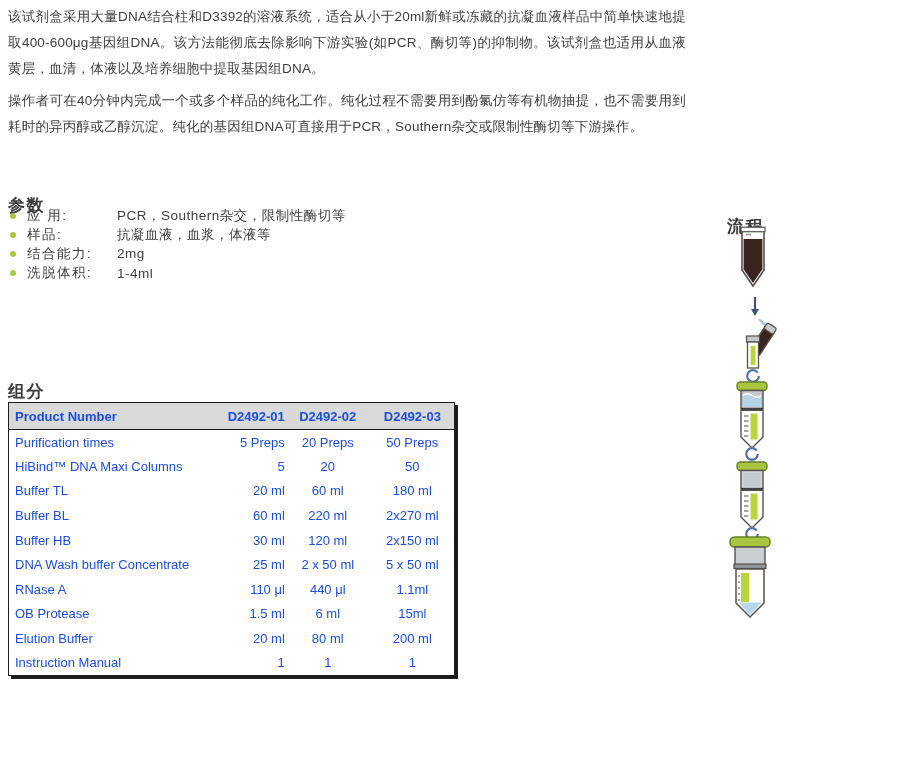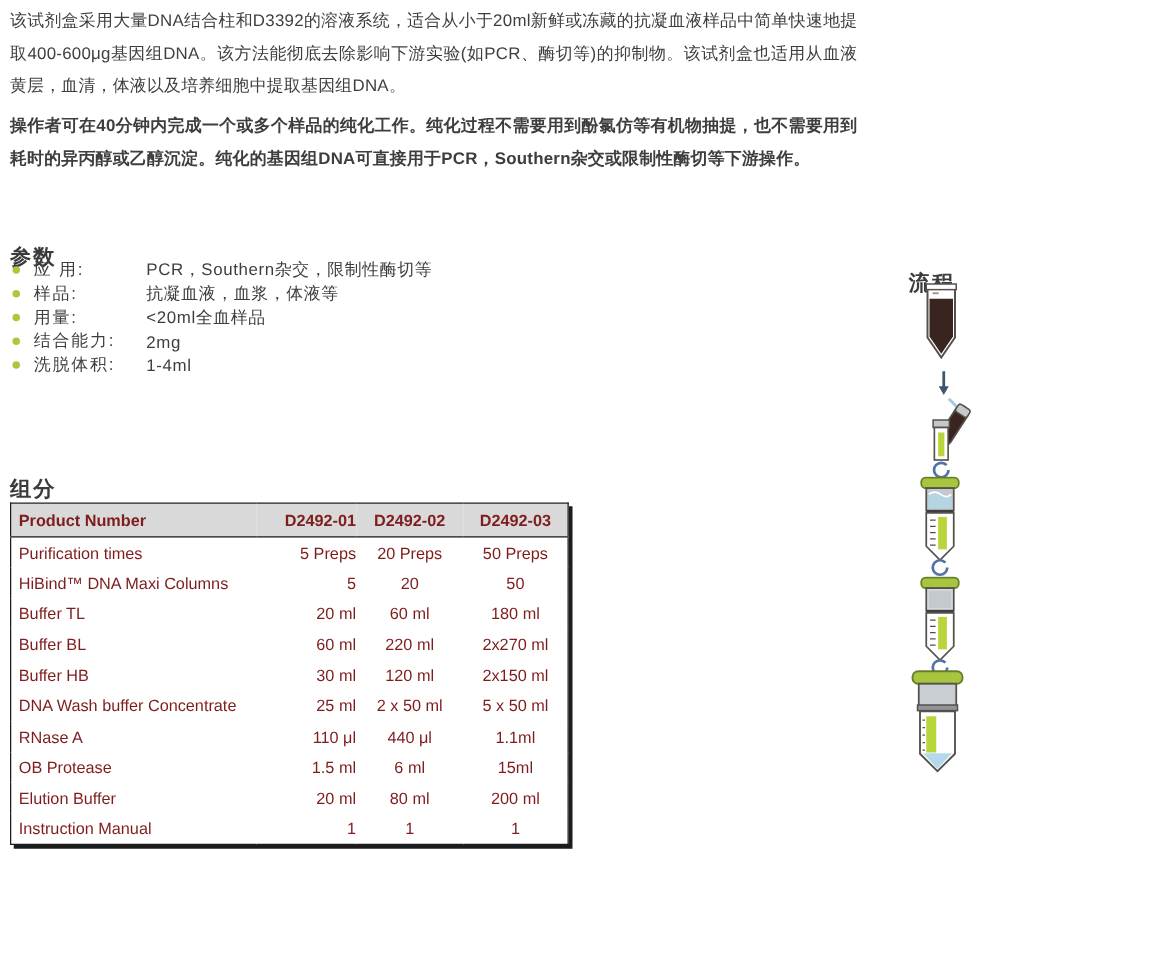--- a/index.html
+++ b/index.html
@@ -6,40 +6,40 @@
   html,body { background:#fff; }
   .page {
     position:relative; width:805px; height:764px; background:#ffffff; overflow:hidden;
     font-family:"Liberation Sans","DejaVu Sans",sans-serif; color:#3e3e3e;
   }
   .para {
     position:absolute; left:8px; width:678px; font-size:13.5px; line-height:26px;
     color:#3e3e3e; text-align:justify; letter-spacing:0.2px;
   }
   #para1 { top:4px; }
-  #para2 { top:88px;font-weight:bold; }
+  #para2 { top:88px; }
   .sec-title {
     position:absolute; left:8px; font-size:17px; font-weight:bold;
     color:#3b3b3b; letter-spacing:1.5px;margin-top:28px;
   }
   #params-title { top:166px; }
   #comp-title  { top:352px; }
   #flow-title  { left:727px; top:187px; }
 
   .param-list { position:absolute; left:8px; top:206px; }
   .param-item { display:flex; align-items:center; height:19.2px; font-size:13.5px; }
   .bullet { flex:0 0 auto; width:6px; height:6px; border-radius:50%; background:#a9c93d; margin:0 11px 0 2px; }
   .plabel { width:90px; letter-spacing:1.5px; }
   .pvalue { letter-spacing:0.5px; }
 
   .comp-table {
     position:absolute; left:8px; top:402px; width:447px;
     border-collapse:collapse; background:#fff;
     border:1.5px solid #1c1c1c; box-shadow:3px 3px 0 0 #1c1c1c;
-    font-size:13px; color:#7f1d1d;
+    font-size:13px; color:#1d4ed8;
   }
   .comp-table th { background:#d9d9d9; font-weight:bold; height:27px; border-bottom:1.5px solid #1c1c1c; }
   .comp-table td { height:24.6px; }
   .comp-table .c0 { text-align:left; padding-left:6px; width:197px; }
   .comp-table .c1 { width:80px; text-align:right; }
   .comp-table .c2 { width:86px; text-align:center; }
   .comp-table .c3 { width:84px; text-align:center; }
 
   .flow-label { position:absolute; left:810px; font-size:13px; color:#3f3f3f; letter-spacing:3px; white-space:nowrap; }
   #lbl-lysis  { top:255px;margin-top:40px; }
@@ -70,25 +70,20 @@
       <span class="plabel">应 用:</span>
       <span class="pvalue">PCR，Southern杂交，限制性酶切等</span>
     </div>
     <div class="param-item">
       <span class="bullet"></span>
       <span class="plabel">样品:</span>
       <span class="pvalue">抗凝血液，血浆，体液等</span>
     </div>
     <div class="param-item">
       <span class="bullet"></span>
-      <span class="plabel">用量:</span>
-      <span class="pvalue">&lt;20ml全血样品</span>
-    </div>
-    <div class="param-item">
-      <span class="bullet"></span>
       <span class="plabel">结合能力:</span>
       <span class="pvalue">2mg</span>
     </div>
     <div class="param-item">
       <span class="bullet"></span>
       <span class="plabel">洗脱体积:</span>
       <span class="pvalue">1-4ml</span>
     </div>
   </div>
 

